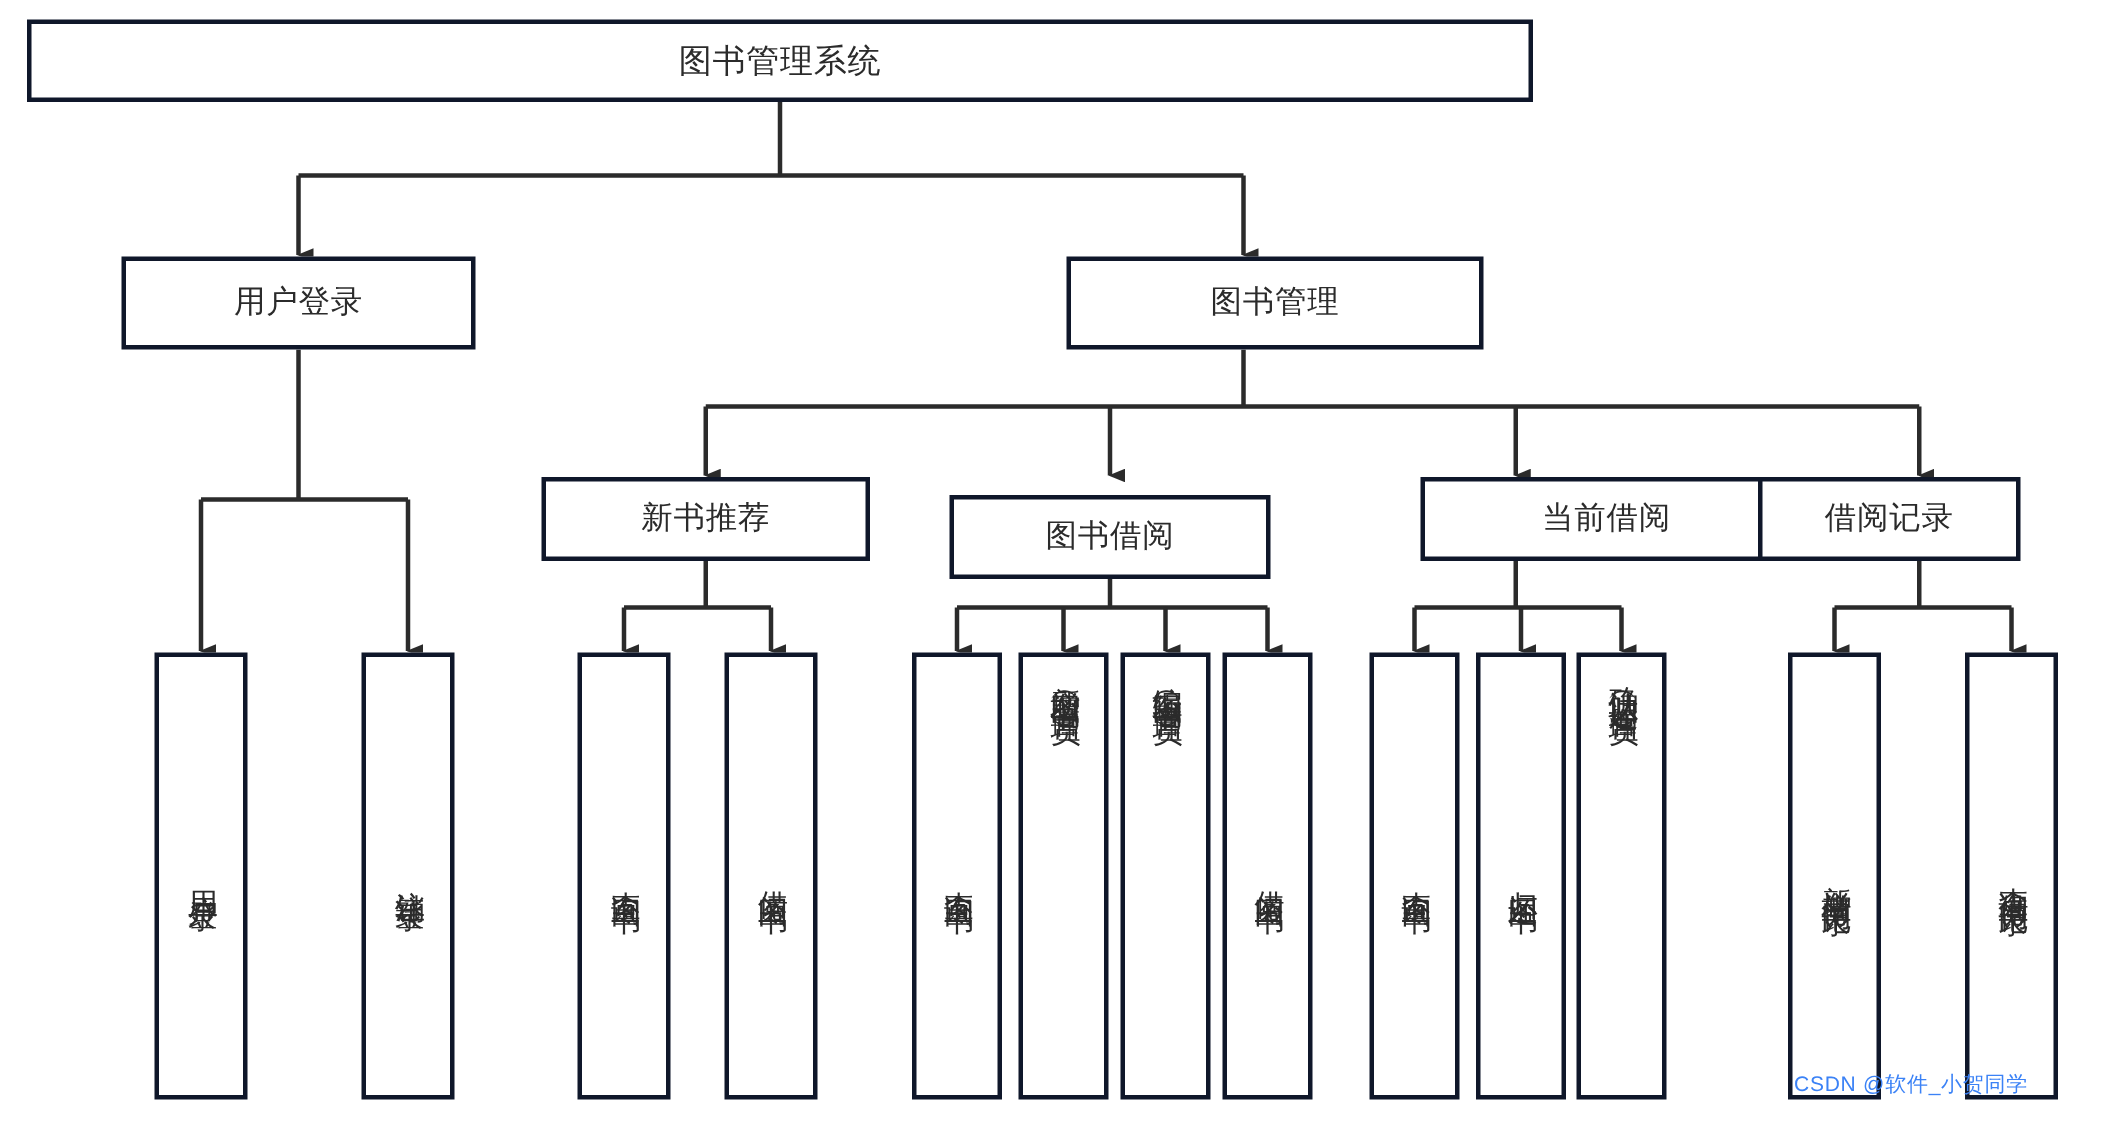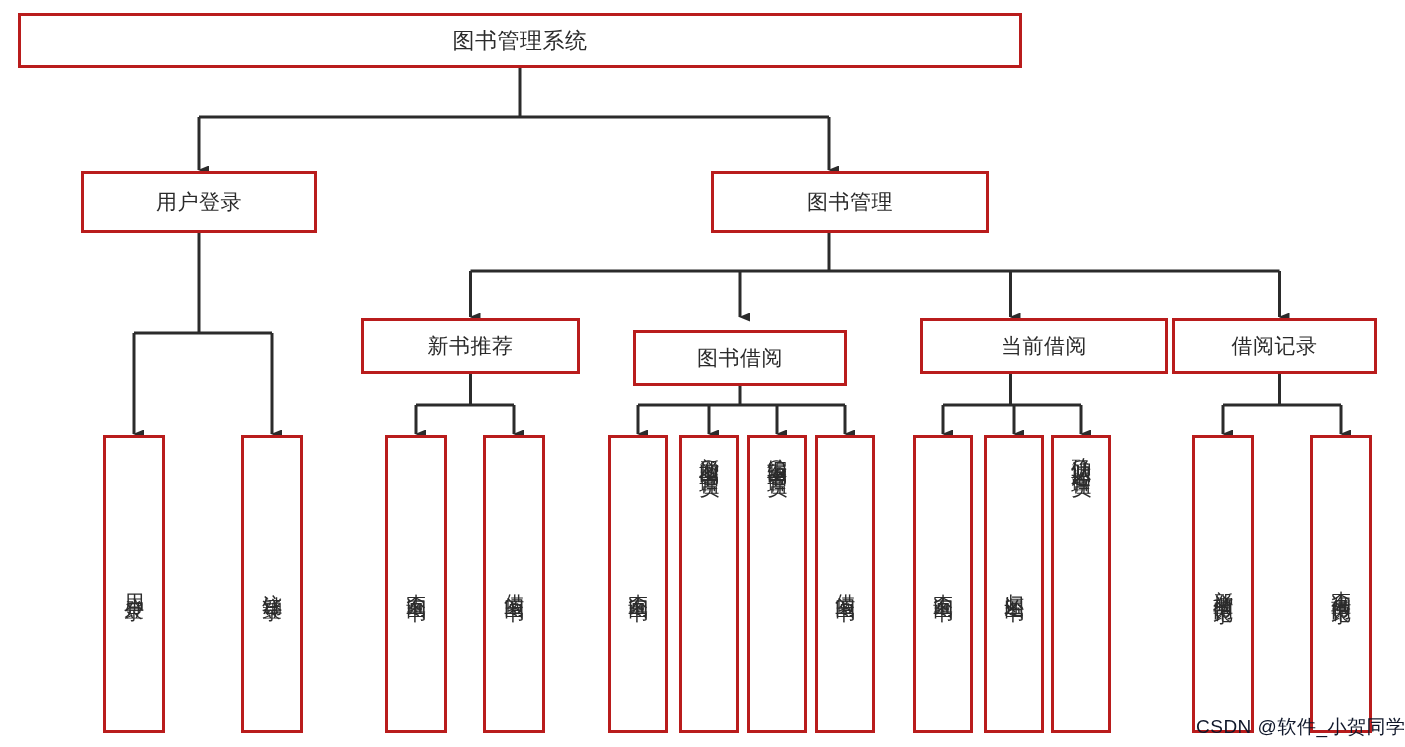--- a/index.html
+++ b/index.html
@@ -21,21 +21,21 @@
     position: absolute;
     left: 0;
     top: 0;
     width: 1405px;
     height: 747px;
   }
   .node {
     position: absolute;
     box-sizing: border-box;
     background: #ffffff;
-    border: 3px solid #b91c1c;
+    border: 3px solid #0f172a;
     display: flex;
     align-items: center;
     justify-content: center;
     overflow: hidden;
   }
   .node.horizontal {
     
   }
   .node-label {
     color: #2b2b2b;
@@ -54,22 +54,22 @@
   }
   .node.vertical.align-top {
     align-items: flex-start;
     padding-top: 4px;
   }
   .node.root .node-label {
     font-size: 22px;
   }
   .watermark {
     position: absolute;
-    color: #0f172a;
-    font-size: 19px;
+    color: #3b82f6;
+    font-size: 14px;
     white-space: nowrap;
     letter-spacing: 0.5px;
     pointer-events: none;
   }
 </style>
 </head>
 <body>
 
 <div id="diagram-root">
   <svg class="edges" viewBox="0 0 1405 747">
@@ -124,24 +124,24 @@
       </div>
       <div class="node horizontal" style="left: 711px; top: 171px; width: 278px; height: 62px;">
         <span class="node-label">图书管理</span>
       </div>
       <div class="node horizontal" style="left: 361px; top: 318px; width: 219px; height: 56px;">
         <span class="node-label">新书推荐</span>
       </div>
       <div class="node horizontal" style="left: 633px; top: 330px; width: 214px; height: 56px;">
         <span class="node-label">图书借阅</span>
       </div>
-      <div class="node horizontal" style="left: 920px; top: 318px; width: 248px; height: 56px;">
+      <div class="node horizontal" style="left: 947px; top: 318px; width: 248px; height: 56px;">
         <span class="node-label">当前借阅</span>
       </div>
-      <div class="node horizontal" style="left: 1172px; top: 318px; width: 205px; height: 56px;">
+      <div class="node horizontal" style="left: 1172px; top: 318px; width: 175px; height: 56px;">
         <span class="node-label">借阅记录</span>
       </div>
       <div class="node vertical" style="left: 103px; top: 435px; width: 62px; height: 298px;">
         <span class="node-label">用户登录</span>
       </div>
       <div class="node vertical" style="left: 241px; top: 435px; width: 62px; height: 298px;">
         <span class="node-label">注销登录</span>
       </div>
       <div class="node vertical" style="left: 385px; top: 435px; width: 62px; height: 298px;">
         <span class="node-label">查询图书</span>

